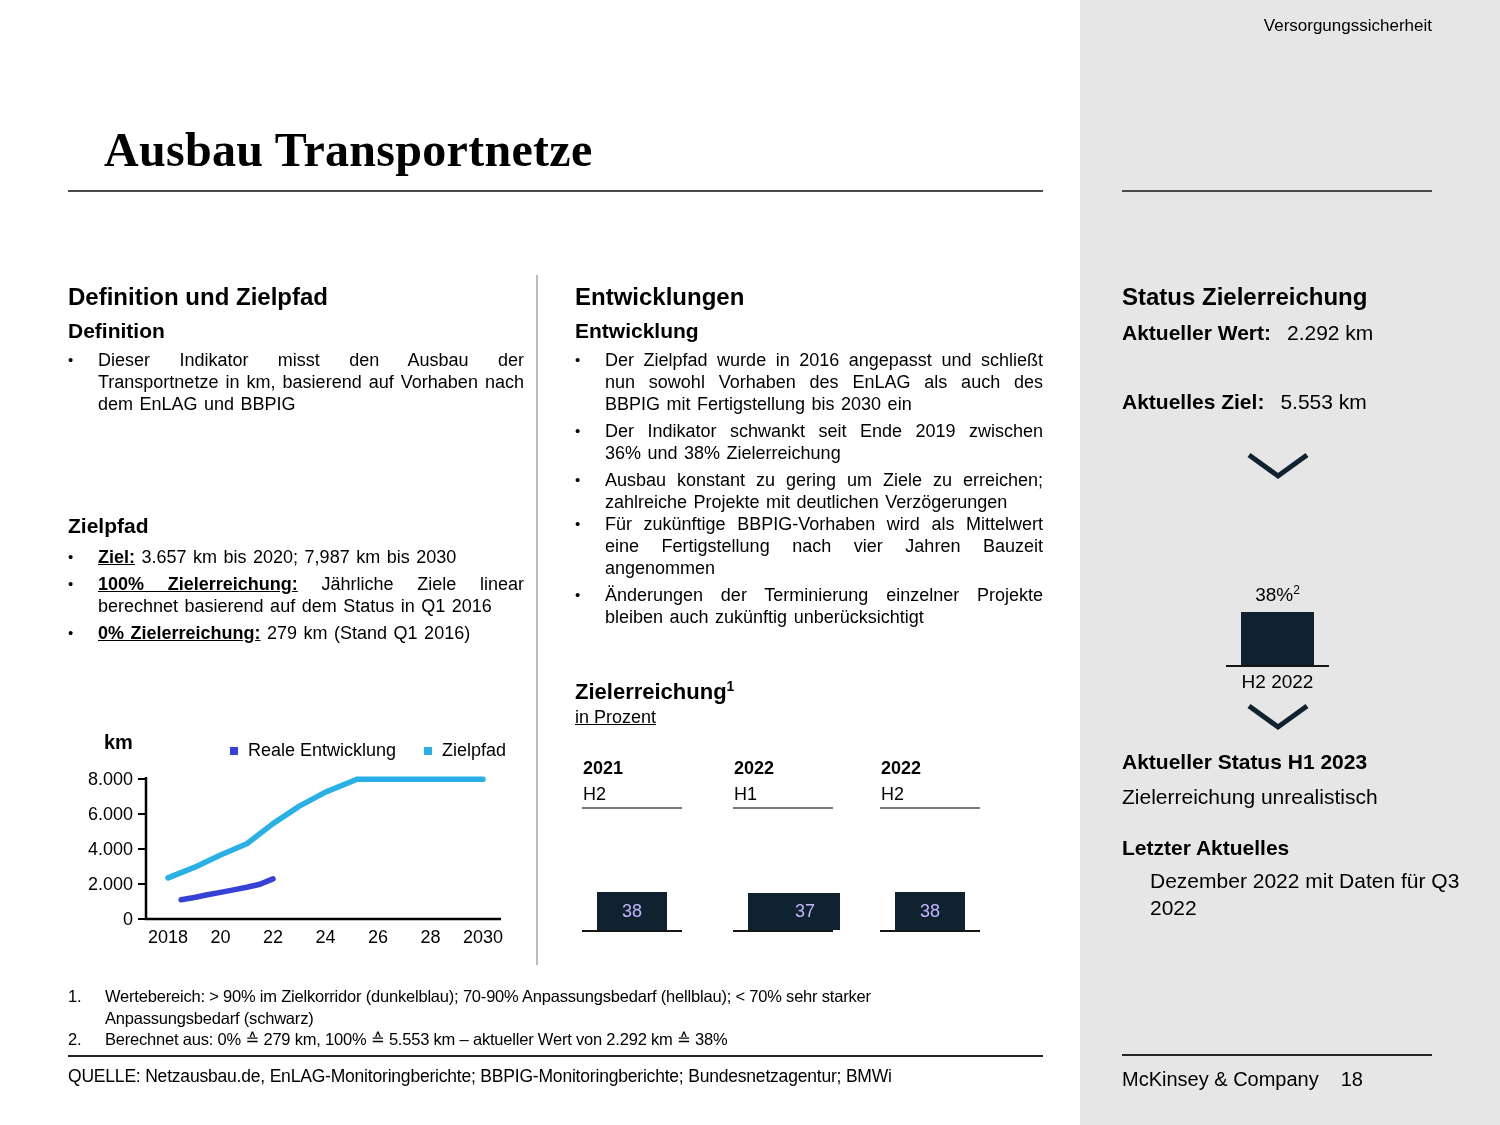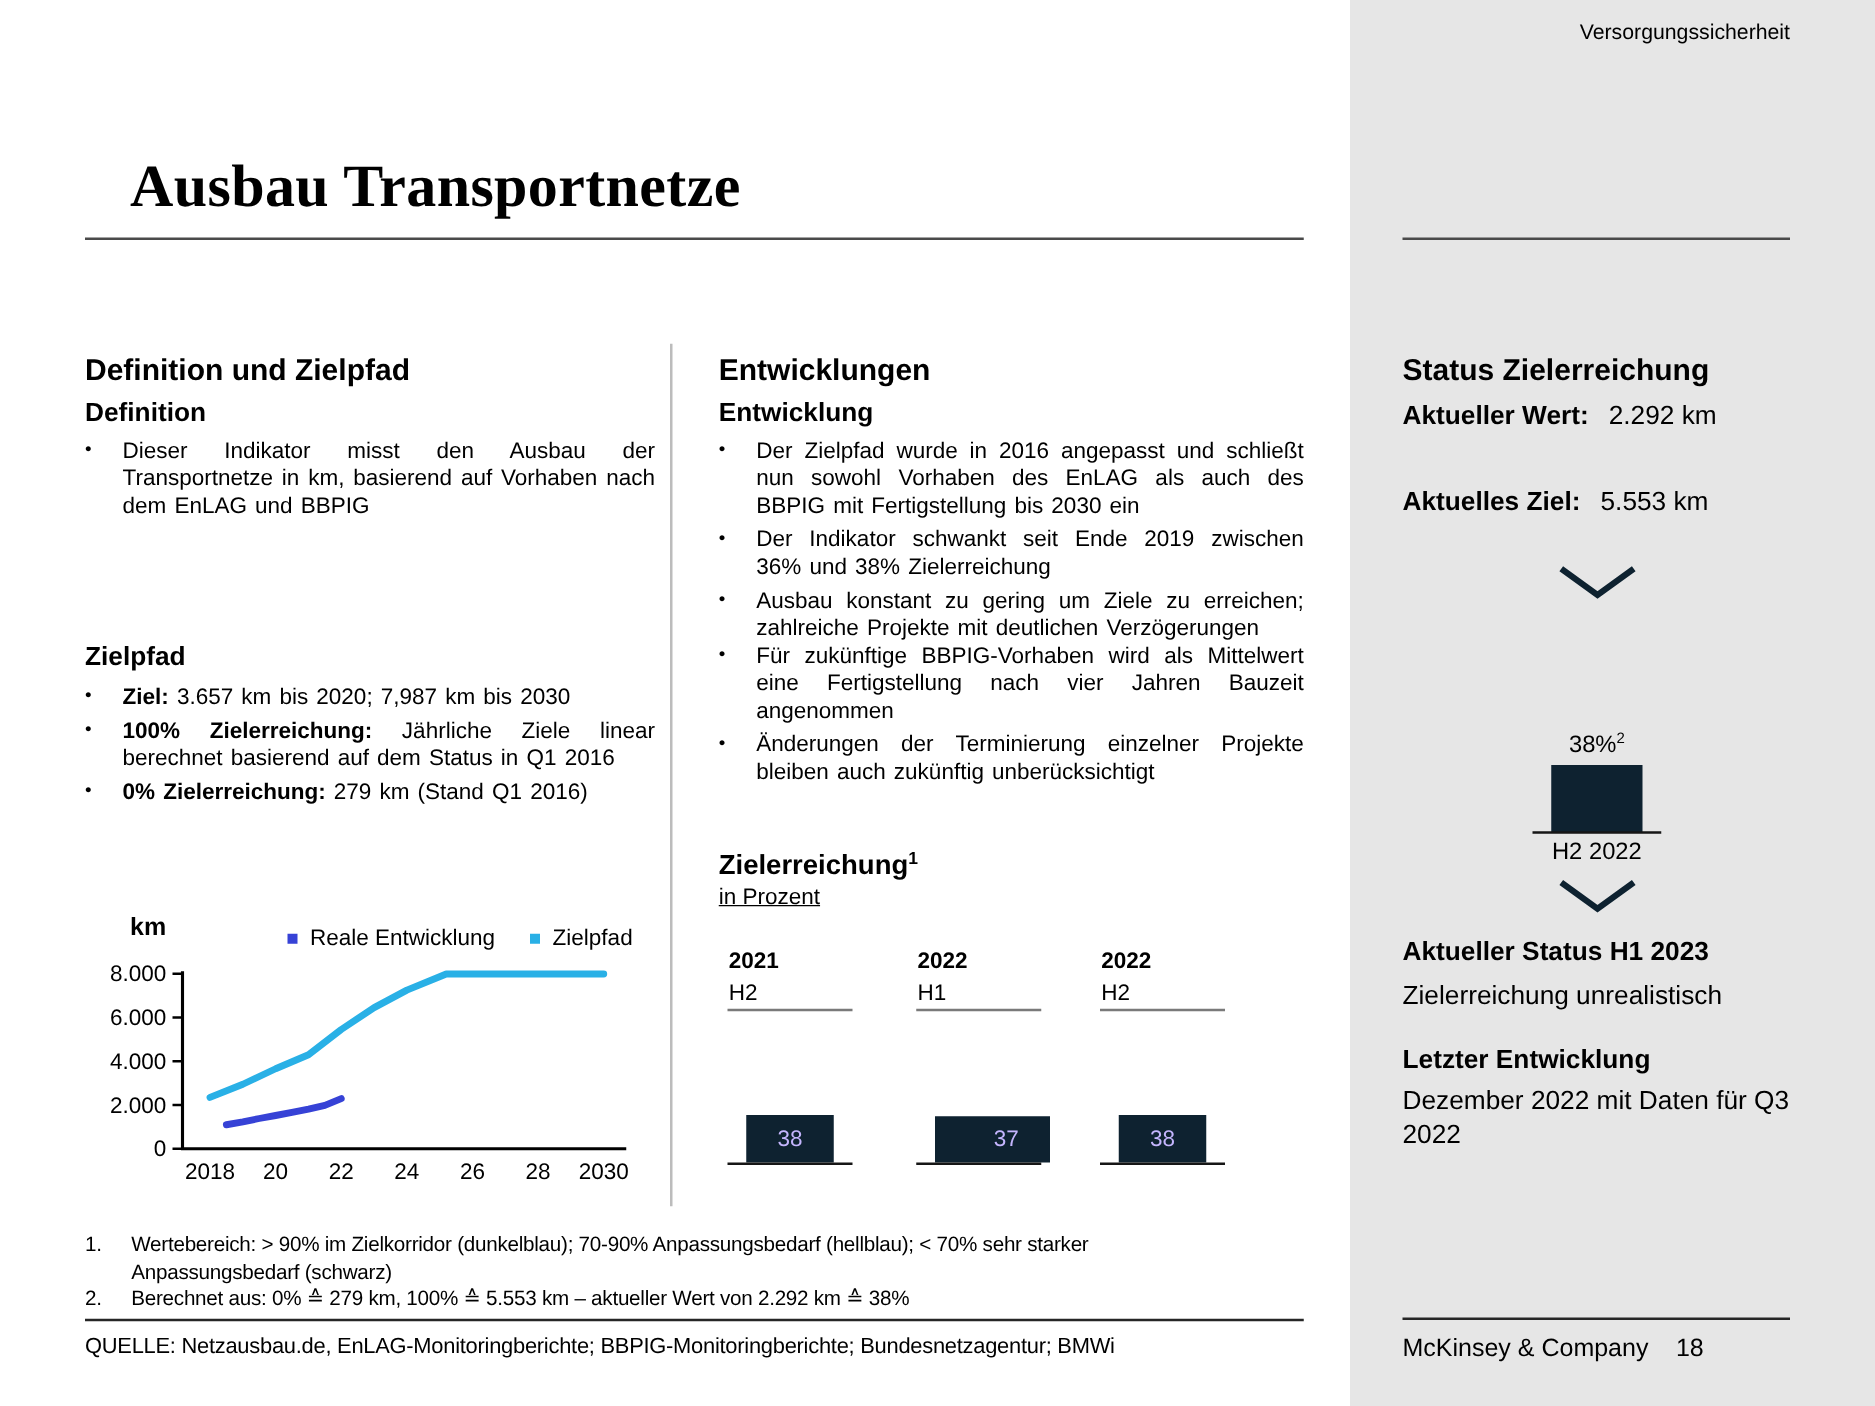--- a/index.html
+++ b/index.html
@@ -22,21 +22,21 @@
 
   
   .colhead{font-size:24px;font-weight:700;}
   .subhead{font-size:21px;font-weight:700;}
 
   
   .bullets{display:flex;flex-direction:column;gap:5px;}
   .bullet{display:flex;font-size:18px;line-height:22px;}
   .bullet .dot{flex:0 0 30px;font-size:15px;line-height:22px;}
   .bullet .txt{flex:1;text-align:justify;word-spacing:1.5px;}
-  .bullet .txt b{font-weight:700;}
+  .bullet .txt b{font-weight:700;text-decoration:underline;}
 
   
   .chart-km-label{left:104px;top:731px;font-size:20px;font-weight:700;}
   .legend{left:230px;top:740px;display:flex;align-items:center;gap:28px;font-size:18px;}
   .legend .item{display:flex;align-items:center;gap:10px;}
   .lg-marker{width:8px;height:8px;display:inline-block;}
   .tick{font-size:18px;font-family:"Liberation Sans",sans-serif;fill:#000;}
 
   
   .mini-head{left:575px;top:678px;}
@@ -234,22 +234,22 @@
 </div>
 
 <div class="abs chev" style="top: 703px; color: rgb(14, 34, 48);">
   <svg width="64" height="28" viewBox="0 0 64 28">
       <polyline points="3,3 32,24 61,3" fill="none" stroke="currentColor" stroke-width="5"></polyline>
     </svg>
 </div>
 
 <div class="abs sb-bold" style="top:750px;">Aktueller Status H1 2023</div>
 <div class="abs sb-text" style="top:783px;">Zielerreichung unrealistisch</div>
-<div class="abs sb-bold" style="top:836px;">Letzter Entwicklung</div>
-<div class="abs sb-text" style="top:867px;">Dezember 2022 mit Daten für Q3 2022</div>
+<div class="abs sb-bold" style="top:836px;">Letzter Aktuelles</div>
+<div class="abs sb-text" style="top:867px;margin-left:28px;">Dezember 2022 mit Daten für Q3 2022</div>
 
 <div class="abs rule-dark" style="left:1122px;top:1054px;width:310px;"></div>
 <div class="abs sb-footer">
   <span>McKinsey &amp; Company</span><span class="num">18</span>
 </div>
 
 <div class="abs footnotes">
   <div class="fn">
     <span class="num">1.</span>
     <span class="txt">Wertebereich: &gt; 90% im Zielkorridor (dunkelblau); 70-90% Anpassungsbedarf (hellblau); &lt; 70% sehr starker Anpassungsbedarf (schwarz)</span>

